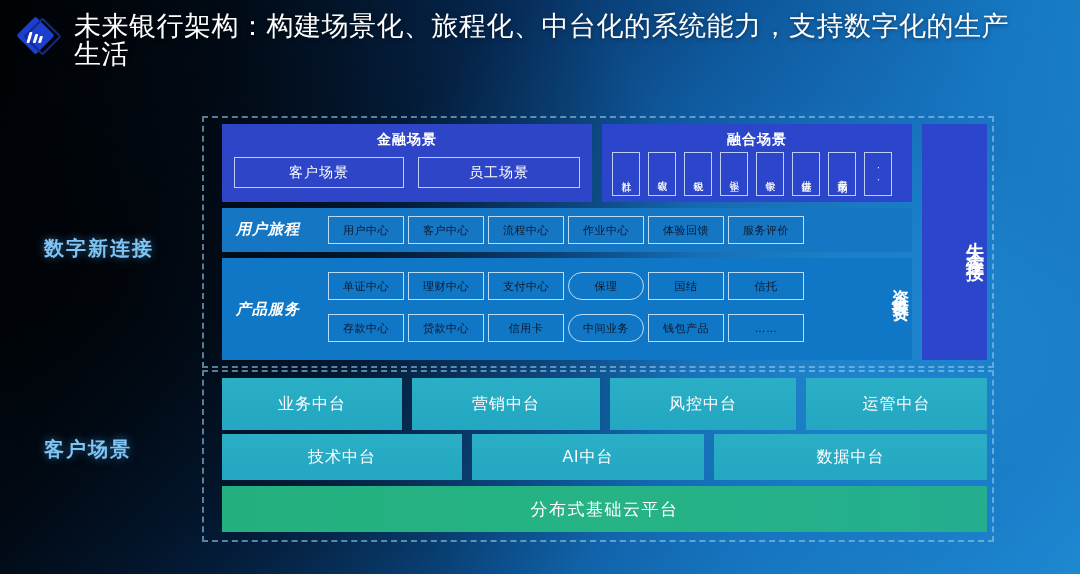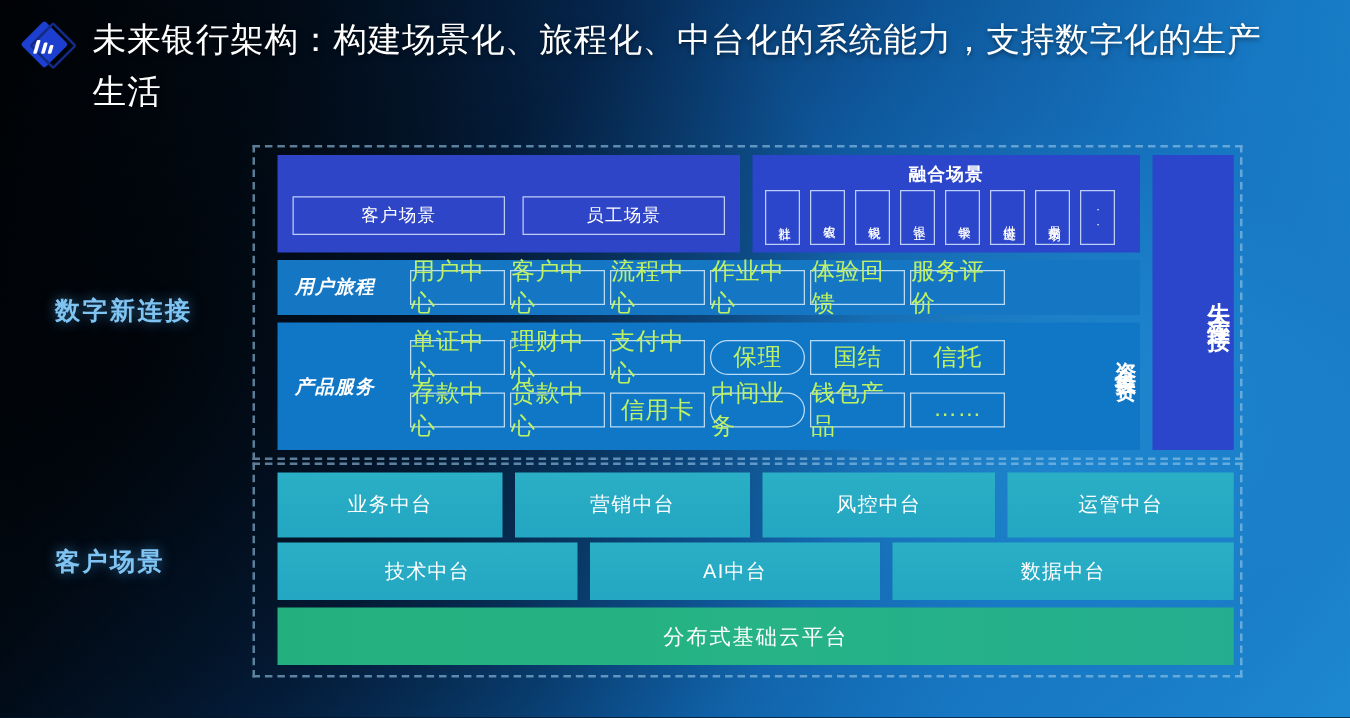--- a/index.html
+++ b/index.html
@@ -81,21 +81,21 @@
   #logo .bars i:nth-child(1) { left: 1px;  top: 1px;  height: 11px; }
   #logo .bars i:nth-child(2) { left: 6.5px; top: 3px; height: 9px; }
   #logo .bars i:nth-child(3) { left: 12px; top: 5px;  height: 7px; }
 
   #title {
     position: absolute;
     left: 74px; top: 12px;
     width: 940px;
     color: #ffffff;
     font-size: 27px;
-    line-height: 41px;
+    line-height: 28px;
     font-weight: 500;
     letter-spacing: 0.5px;
     text-shadow: 0 1px 4px rgba(0,0,0,0.5);
   }
 
   
   .side-label {
     position: absolute;
     color: #7fc4f2;
     font-size: 20px;
@@ -188,22 +188,22 @@
     color: #ffffff;
     font-size: 15px;
     font-style: italic;
     font-weight: 700;
     letter-spacing: 1px;
   }
   .chip {
     position: absolute;
     box-sizing: border-box;
     border: 1px solid rgba(205,230,250,0.9);
-    color: #bef264;
-    font-size: 19px;
+    color: #0f172a;
+    font-size: 11px;
     display: flex;
     align-items: center;
     justify-content: center;
     letter-spacing: 0.5px;
   }
   #journey .chip { top: 8px; height: 28px; width: 76px; }
   #jc-0 { left: 106px; }
   #jc-1 { left: 186px; }
   #jc-2 { left: 266px; }
   #jc-3 { left: 346px; }
@@ -338,20 +338,21 @@
 
   <div class="side-label" id="label-connect">数字新连接</div>
   <div class="side-label" id="label-infra">客户场景</div>
 
   <div class="dashed-box" id="box-upper"></div>
   <div class="dashed-box" id="box-lower"></div>
 
   <div id="upper-inner">
 
     <div class="panel" id="fin-scene">
+      <div class="scene-title">金融场景</div>
       <div class="scene-sub" id="fin-sub-0">客户场景</div>
       <div class="scene-sub" id="fin-sub-1">员工场景</div>
     </div>
 
     <div class="panel" id="fusion-scene">
       <div class="scene-title">融合场景</div>
       <div class="vbox" style="left:10px;width:28px;">社群</div>
       <div class="vbox" style="left:46px;width:28px;">农银</div>
       <div class="vbox" style="left:82px;width:28px;">税银</div>
       <div class="vbox" style="left:118px;width:28px;">银企</div>

